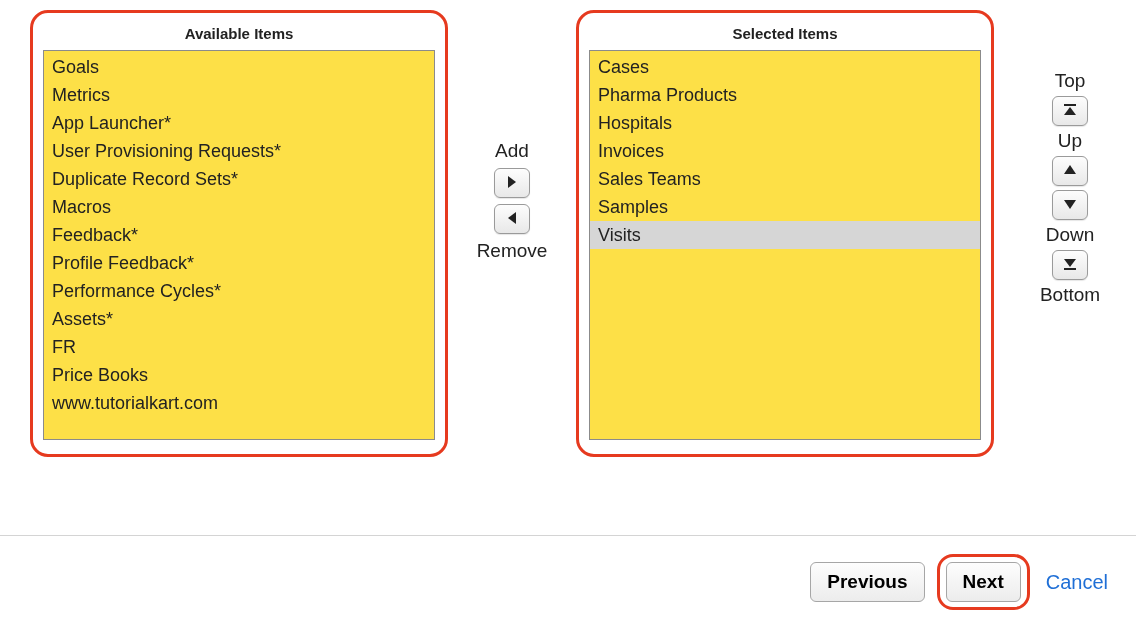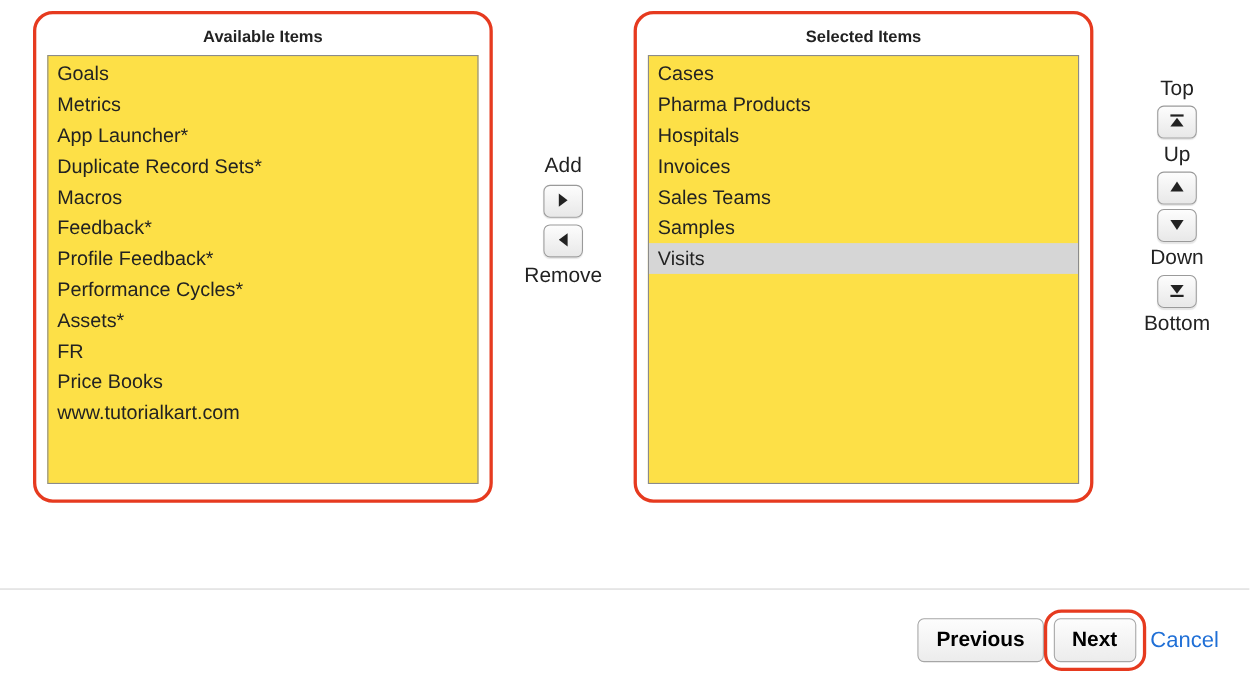--- a/index.html
+++ b/index.html
@@ -94,20 +94,21 @@
     .footer-bar {
       position: absolute;
       bottom: 0;
       left: 0;
       right: 0;
       border-top: 1px solid #d4d4d4;
       padding: 18px 28px;
       display: flex;
       justify-content: flex-end;
       align-items: center;
+      gap: 12px;
     }
     .wizard-btn {
       background: linear-gradient(#fdfdfd, #ececec);
       border: 1px solid #a6a6a6;
       border-radius: 6px;
       padding: 8px 16px;
       font-size: 19px;
       font-weight: bold;
       cursor: pointer;
     }
@@ -128,20 +129,21 @@
 </head>
 <body>
 
 <div class="picklist-container">
   <div class="listbox-wrapper available">
     <div class="listbox-title">Available Items</div>
     <div class="listbox" id="available-list">
         <div class="list-item">Goals</div>
         <div class="list-item">Metrics</div>
         <div class="list-item">App Launcher*</div>
+        <div class="list-item">User Provisioning Requests*</div>
         <div class="list-item">Duplicate Record Sets*</div>
         <div class="list-item">Macros</div>
         <div class="list-item">Feedback*</div>
         <div class="list-item">Profile Feedback*</div>
         <div class="list-item">Performance Cycles*</div>
         <div class="list-item">Assets*</div>
         <div class="list-item">FR</div>
         <div class="list-item">Price Books</div>
         <div class="list-item">www.tutorialkart.com</div>
       </div>

